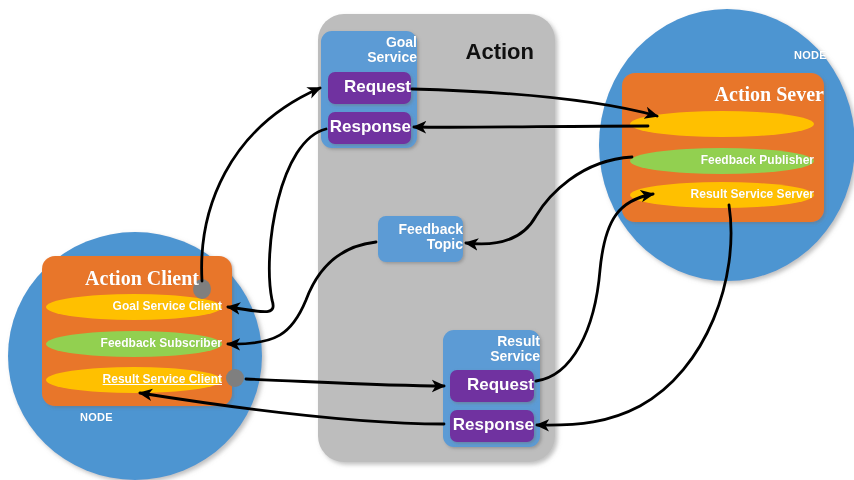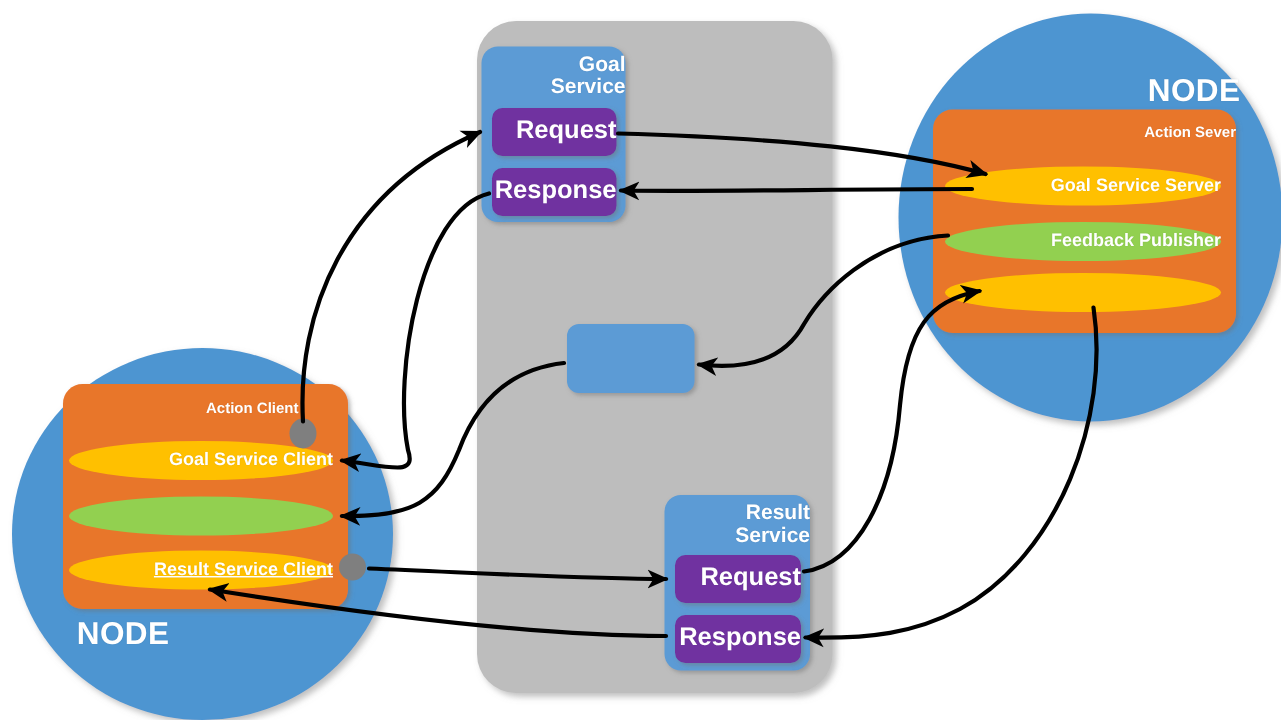--- a/index.html
+++ b/index.html
@@ -29,23 +29,23 @@
     z-index: 20;
     color: #ffffff;
     font-weight: bold;
     text-align: right;
     line-height: 1.08;
     white-space: pre-line;
     pointer-events: none;
     text-shadow: 0 0 1px rgba(0,0,0,0.12);
   }
   .lbl.dark { color: #101010; text-shadow: none; }
-  .lbl-node { font-size: 21px; letter-spacing: .3px; }
+  .lbl-node { font-size: 11px; letter-spacing: .3px; }
   .lbl-action { font-size: 22px; }
-  .lbl-grouphdr { font-size: 10px; }
+  .lbl-grouphdr { font-size: 20px; font-family: Liberation Serif, serif; }
   .lbl-ellipse { font-size: 12px; }
   .lbl-reqres { font-size: 17px; }
   .lbl-svcbox { font-size: 14px; }
   .lbl-topic { font-size: 14px; }
 </style>
 </head>
 <body>
 
 <div id="canvas">
 
@@ -100,35 +100,39 @@
       <path d="M 326 129 C 280 140 262 250 272 300 C 278 318 260 311 228 307"></path>
       <path d="M 632 157 C 580 160 548 196 536 216 C 524 238 500 247 466 243"></path>
       <path d="M 376 242 C 340 246 318 268 306 300 C 292 334 276 345 228 344"></path>
       <path d="M 246 379 C 320 382 390 386 444 386"></path>
       <path d="M 536 381 C 572 376 595 330 600 270 C 605 218 620 200 653 194"></path>
       <path d="M 729 205 C 740 278 706 370 640 406 C 610 422 580 426 537 425"></path>
       <path d="M 444 424 C 370 424 260 412 140 393"></path>
     </g>
   </svg>
 
+  <div class="lbl lbl-action dark" style="left:434px; top:40px; width:100px;">Action</div>
 
   <div class="lbl lbl-node" style="left:737px; top:50px; width:90px;">NODE</div>
   <div class="lbl lbl-grouphdr" style="left:622px; top:84px; width:202px;">Action Sever</div>
-  <div class="lbl lbl-ellipse" style="left:630px; top:117px; width:184px;">Goal Service Server</div>
   <div class="lbl lbl-ellipse" style="left:630px; top:154px; width:184px;">Feedback Publisher</div>
+  <div class="lbl lbl-ellipse" style="left:630px; top:188px; width:184px;">Result Service Server</div>
 
   <div class="lbl lbl-node" style="left:33px; top:412px; width:80px;">NODE</div>
   <div class="lbl lbl-grouphdr" style="left:42px; top:268px; width:157px;">Action Client</div>
   <div class="lbl lbl-ellipse" style="left:46px; top:300px; width:176px;">Goal Service Client</div>
+  <div class="lbl lbl-ellipse" style="left:46px; top:337px; width:176px;">Feedback Subscriber</div>
   <div class="lbl lbl-ellipse" style="left:46px; top:373px; width:176px;text-decoration:underline;">Result Service Client</div>
 
   <div class="lbl lbl-svcbox" style="left:321px; top:35px; width:96px;">Goal
 Service</div>
   <div class="lbl lbl-reqres" style="left:328px; top:78px; width:83px;">Request</div>
   <div class="lbl lbl-reqres" style="left:328px; top:118px; width:83px;">Response</div>
 
+  <div class="lbl lbl-topic" style="left:378px; top:222px; width:85px;">Feedback
+Topic</div>
 
   <div class="lbl lbl-svcbox" style="left:443px; top:334px; width:97px;">Result
 Service</div>
   <div class="lbl lbl-reqres" style="left:450px; top:376px; width:84px;">Request</div>
   <div class="lbl lbl-reqres" style="left:450px; top:416px; width:84px;">Response</div>
 
 </div>
 
 </body></html>

